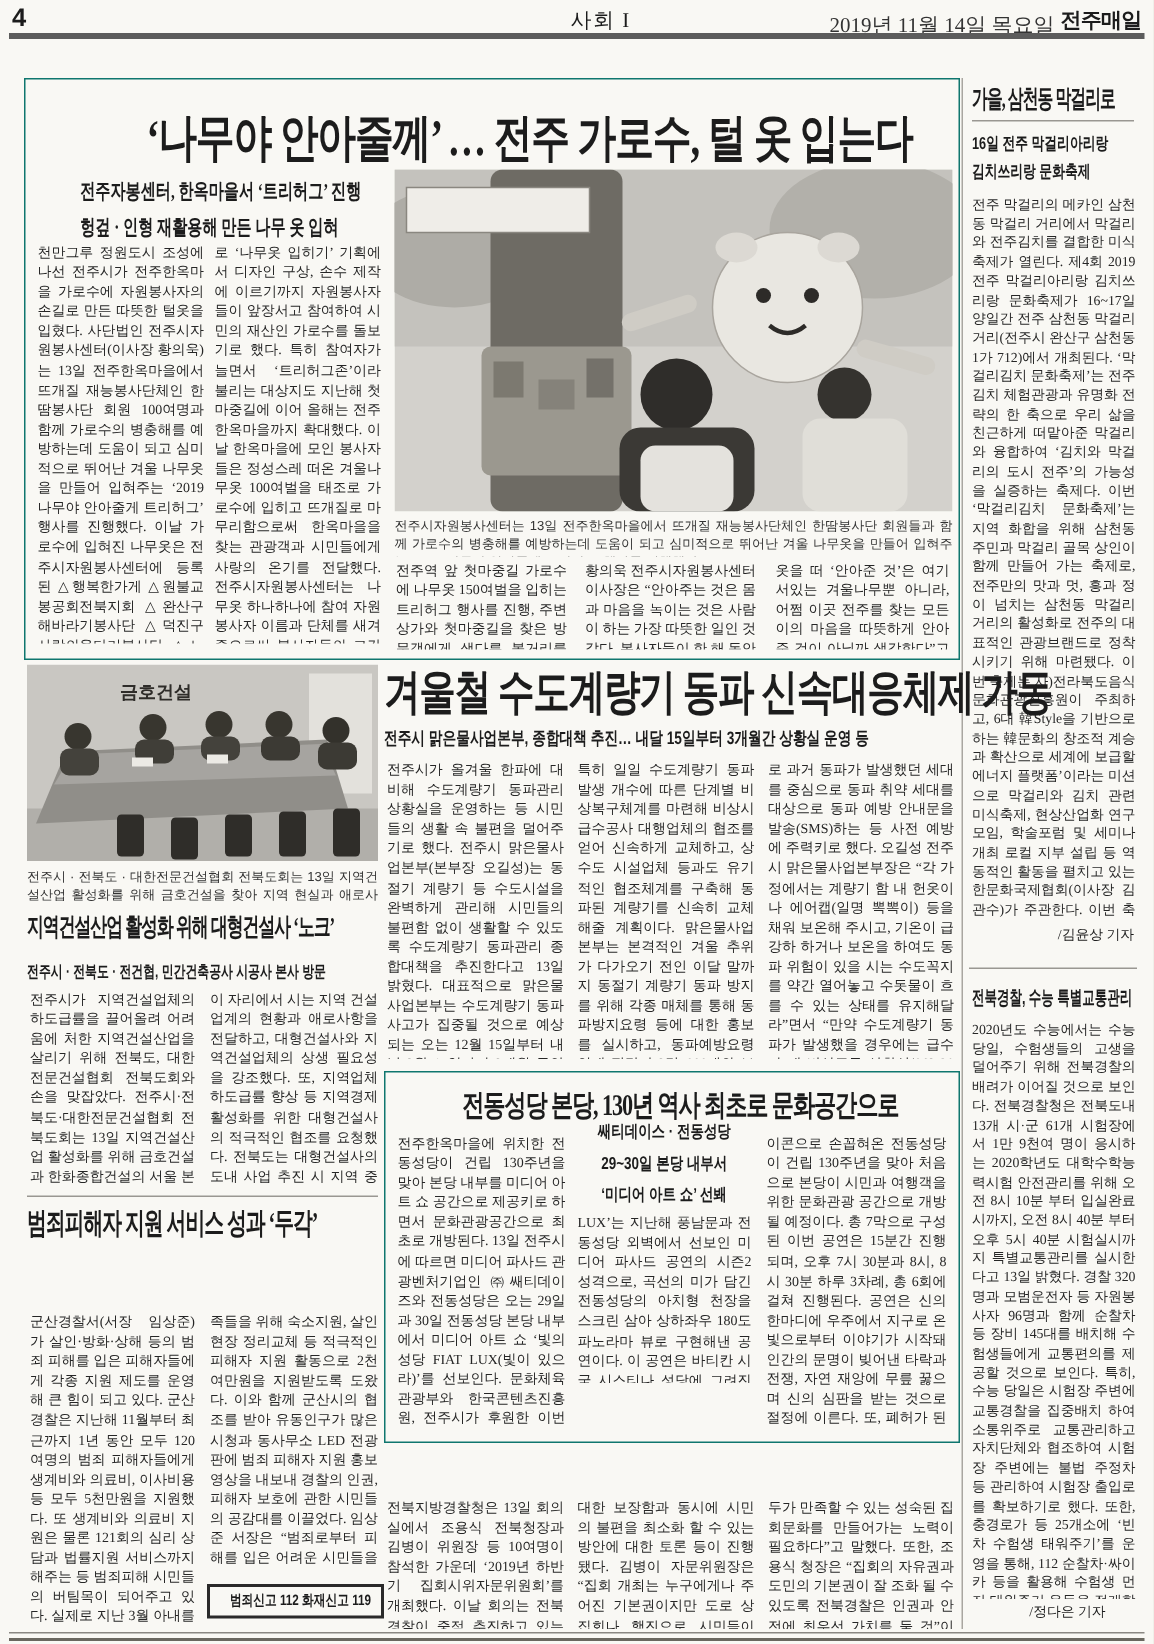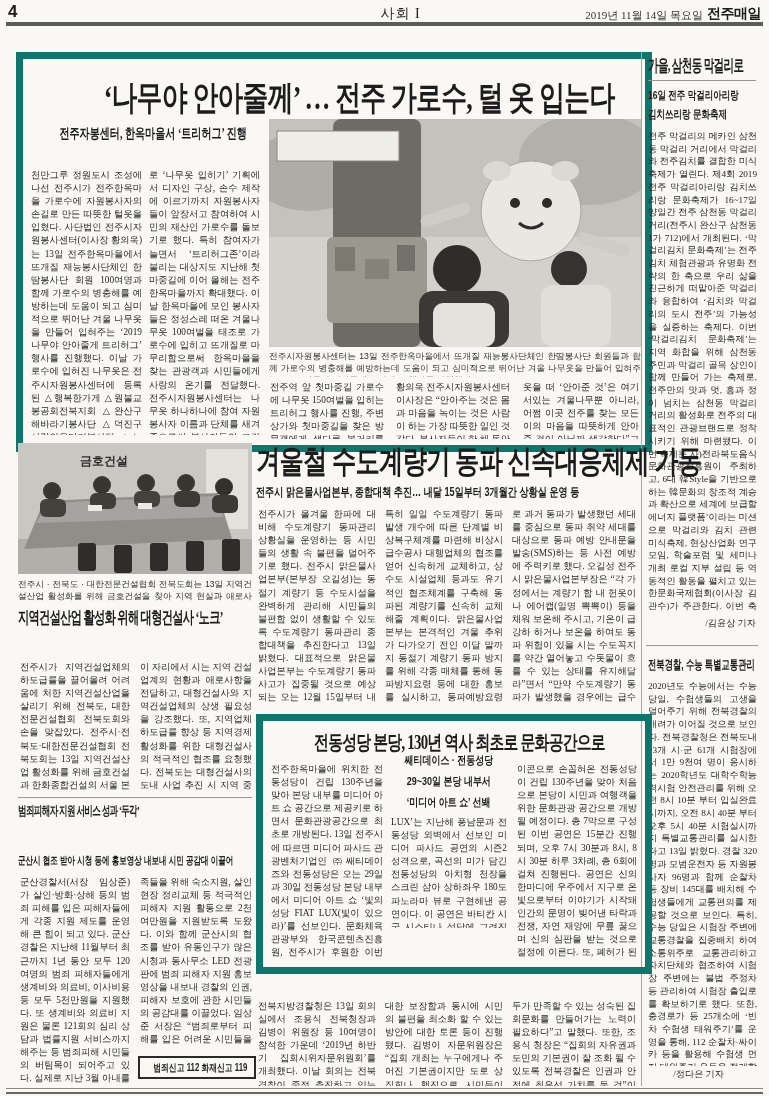--- a/index.html
+++ b/index.html
@@ -2,36 +2,36 @@
 <html><head>
 <meta charset="utf-8">
 <style>
   html,body{margin:0;padding:0;background:#e9e7e2;}
   .page{position:relative;width:769px;height:1096px;background:#f9f8f4;overflow:hidden;
         font-family:"Liberation Serif","DejaVu Serif",serif;color:#1c1c1c;}
   .abs{position:absolute;}
   
   .hdr-num{font-family:"Liberation Sans",sans-serif;font-weight:bold;font-size:17px;}
   .hdr-sec{font-weight:normal;font-size:14px;letter-spacing:1px;margin-left:16px;}
-  .hdr-date{font-size:11px;color:#333;text-align:right;}
+  .hdr-date{font-size:14px;color:#333;text-align:right;}
   .hdr-paper{font-weight:bold;font-size:14px;letter-spacing:-0.5px;}
   .hdr-rule{height:4px;background:#5c5c5c;}
   .thinrule{height:1px;background:#9a9792;}
   
   .cond{display:inline-block;white-space:nowrap;transform:scaleX(var(--sx,0.8));transform-origin:center;}
   .condL{display:inline-block;white-space:nowrap;transform:scaleX(var(--sx,0.8));transform-origin:left center;}
   .center{text-align:center;}
   .serifhead{font-weight:bold;letter-spacing:-1px;}
   .sanshead{font-family:"Liberation Sans",sans-serif;font-weight:bold;}
   
   .col{position:absolute;text-align:justify;font-size:9.3px;line-height:13.1px;
        overflow:hidden;word-break:break-all;color:#262626;}
   .cap{position:absolute;font-family:"Liberation Sans",sans-serif;font-size:8.7px;
        line-height:11.8px;color:#333;text-align:justify;word-break:break-all;overflow:hidden;}
-  .box{border:7px solid #0f766e;}
+  .box{border:1px solid #0f766e;}
   .notice{border:2px solid #2a2a2a;font-family:"Liberation Sans",sans-serif;font-weight:bold;
           font-size:10px;text-align:center;line-height:19px;overflow:hidden;white-space:nowrap;}
   .vline{width:1px;background:#a9a6a0;}
   svg text{font-family:"Liberation Sans",sans-serif;}
 </style>
 </head>
 <body>
 
 <div class="page">
 
@@ -40,20 +40,23 @@
   <div class="abs hdr-date" style="right:66px;top:8px;">2019년 11월 14일 목요일</div>
   <div class="abs hdr-paper" style="right:8px;top:5px;margin-left:48px;">전주매일</div>
   <div class="abs hdr-rule" style="left:6px;right:6px;top:22px;"></div>
 
   <div class="abs box" style="left:16px;top:52px;width:622px;height:386px;">
     <div class="abs center" style="left:0;top:16px;width:620px;font-size:34px;">
       <span class="cond serifhead" style="--sx:0.76;">‘나무야 안아줄께’ … 전주 가로수, 털 옷 입는다</span>
     </div>
     <div class="abs center" style="left:0;top:66px;width:246px;font-size:14px;">
       <span class="cond serifhead" style="--sx:0.72;letter-spacing:0;">전주자봉센터, 한옥마을서 ‘트리허그’ 진행</span>
+    </div>
+    <div class="abs center" style="left:0;top:90px;width:246px;font-size:14px;">
+      <span class="cond serifhead" style="--sx:0.72;letter-spacing:0;">헝겊 · 인형 재활용해 만든 나무 옷 입혀</span>
     </div>
     <div class="col" style="left:8px;top:110px;width:111px;height:266px;">천만그루 정원도시 조성에 나선 전주시가 전주한옥마을 가로수에 자원봉사자의 손길로 만든 따뜻한 털옷을 입혔다. 사단법인 전주시자원봉사센터(이사장 황의욱)는 13일 전주한옥마을에서 뜨개질 재능봉사단체인 한땀봉사단 회원 100여명과 함께 가로수의 병충해를 예방하는데 도움이 되고 심미적으로 뛰어난 겨울 나무옷을 만들어 입혀주는 ‘2019 나무야 안아줄게 트리허그’ 행사를 진행했다. 이날 가로수에 입혀진 나무옷은 전주시자원봉사센터에 등록된 △행복한가게 △원불교봉공회전북지회 △완산구해바라기봉사단 △덕진구사랑의울타리봉사단 △느루걸음봉사단 △알뜰맘봉사단 △퀼트봉사단 등 7개 봉사단체의 뜨개질 재능기부 봉사자들로 구성된 ‘한땀봉사단’이 주축이 돼 못 쓰는 헝겊과 인형 등을 재활용해 만든 것들이다. 이들은 지난 8월 간담회를 시작으</div>
     <div class="col" style="left:126px;top:110px;width:111px;height:266px;">로 ‘나무옷 입히기’ 기획에서 디자인 구상, 손수 제작에 이르기까지 자원봉사자들이 앞장서고 참여하여 시민의 재산인 가로수를 돌보기로 했다. 특히 참여자가 늘면서 ‘트리허그존’이라 불리는 대상지도 지난해 첫마중길에 이어 올해는 전주한옥마을까지 확대했다. 이날 한옥마을에 모인 봉사자들은 정성스레 떠온 겨울나무옷 100여벌을 태조로 가로수에 입히고 뜨개질로 마무리함으로써 한옥마을을 찾는 관광객과 시민들에게 사랑의 온기를 전달했다. 전주시자원봉사센터는 나무옷 하나하나에 참여 자원봉사자 이름과 단체를 새겨줌으로써 봉사자들의 그간의 노력에 감사의 마음을 전하고, 시민을 위해 값지게 쓰인 재능기부에 대해 자긍심을 가질 수 있도록 격려했다. 이에 앞서 전주시자원봉사센터는 지난 7일에도 자원봉사자들과 함께</div>
 
     <div class="abs" style="left:246px;top:60px;width:372px;height:228px;">
       <svg width="372" height="228" viewBox="0 0 372 228">
         <rect x="0" y="0" width="372" height="228" fill="#d3d1cc"></rect>
         <rect x="0" y="0" width="372" height="118" fill="#c4c2bd"></rect>
         <ellipse cx="320" cy="40" rx="70" ry="46" fill="#b2b0aa"></ellipse>
         <ellipse cx="40" cy="52" rx="60" ry="40" fill="#aeaca6"></ellipse>
@@ -101,21 +104,21 @@
   </div>
   <div class="col" style="left:648px;top:130px;width:109px;height:484px;font-size:9.2px;line-height:12.7px;">전주 막걸리의 메카인 삼천동 막걸리 거리에서 막걸리와 전주김치를 결합한 미식축제가 열린다. 제4회 2019 전주 막걸리아리랑 김치쓰리랑 문화축제가 16~17일 양일간 전주 삼천동 막걸리 거리(전주시 완산구 삼천동1가 712)에서 개최된다. ‘막걸리김치 문화축제’는 전주김치 체험관광과 유명화 전략의 한 축으로 우리 삶을 친근하게 떠맡아준 막걸리와 융합하여 ‘김치와 막걸리의 도시 전주’의 가능성을 실증하는 축제다. 이번 ‘막걸리김치 문화축제’는 지역 화합을 위해 삼천동 주민과 막걸리 골목 상인이 함께 만들어 가는 축제로, 전주만의 맛과 멋, 흥과 정이 넘치는 삼천동 막걸리 거리의 활성화로 전주의 대표적인 관광브랜드로 정착시키기 위해 마련됐다. 이번 축제는 사)전라북도음식문화관광진흥원이 주최하고, 6대 韓Style을 기반으로 하는 韓문화의 창조적 계승과 확산으로 세계에 보급할 에너지 플랫폼’이라는 미션으로 막걸리와 김치 관련 미식축제, 현상산업화 연구모임, 학술포럼 및 세미나 개최 로컬 지부 설립 등 역동적인 활동을 펼치고 있는 한문화국제협회(이사장 김관수)가 주관한다. 이번 축제의 특징은 막걸리 토크쇼, 막걸리김치 전국노래자랑, 한복미인 선발대회, 막걸리 마당극, 전국 막걸리시인 활명대회, 막걸리와 김치가 무르익는 문화체험 및 공연, 한국의 전통문화 체험 및 전시 등이 준비되어 문화를 즐기고 체험이 가능한 프로그램으로 다양화하여 축제의 질을 높였다는 데 있다. 한문화국제협회 김관수 이사장은 “이번 ‘막걸리아리랑 김치쓰리랑 문화축제’는 막걸리와 전주김치를 결합한 융합체미로 韓문화 콘텐츠를 새롭게 디자인하고 계발·보급하기 위한 새로운 시도다. 민간단체가 현장경험을 통해 책임과 열정을 가지고 진행하는 한식의 산업화와 막걸리의 세계화를 위한 축제이다. 한문화국제협회의 당면한 1차 목표는 세계 인구 5%를 한식 마니아와 막걸리의 세계화를 만드는 것이다”라고 포부를 밝혔다.</div>
   <div class="abs" style="left:648px;top:617px;width:108px;text-align:right;font-size:9.2px;">/김윤상 기자</div>
 
   <div class="abs thinrule" style="left:646px;top:645px;width:112px;"></div>
 
   <div class="abs sanshead" style="left:648px;top:656px;font-size:13px;">
     <span class="condL" style="--sx:0.64;">전북경찰, 수능 특별교통관리</span>
   </div>
   <div class="col" style="left:648px;top:680px;width:109px;height:386px;font-size:9.2px;line-height:12.7px;">2020년도 수능에서는 수능 당일, 수험생들의 고생을 덜어주기 위해 전북경찰의 배려가 이어질 것으로 보인다. 전북경찰청은 전북도내 13개 시·군 61개 시험장에서 1만 9천여 명이 응시하는 2020학년도 대학수학능력시험 안전관리를 위해 오전 8시 10분 부터 입실완료시까지, 오전 8시 40분 부터 오후 5시 40분 시험실시까지 특별교통관리를 실시한다고 13일 밝혔다. 경찰 320명과 모범운전자 등 자원봉사자 96명과 함께 순찰차 등 장비 145대를 배치해 수험생들에게 교통편의를 제공할 것으로 보인다. 특히, 수능 당일은 시험장 주변에 교통경찰을 집중배치 하여 소통위주로 교통관리하고 자치단체와 협조하여 시험장 주변에는 불법 주정차 등 관리하여 시험장 출입로를 확보하기로 했다. 또한, 충경로가 등 25개소에 ‘빈차 수험생 태워주기’를 운영을 통해, 112 순찰차·싸이카 등을 활용해 수험생 먼저 태워주기 운동을 전개할 예정이며 도움이 필요할 경우 112로 전화를 하면 즉시 경찰관들이 출동해 도움을 줄 예정이다. 아울러, 외국어 듣기평가 시험 시간(13:10~13:35, 25분간)에는 인근 공사중단 및 택시·버스 등의 경음기 사용 자제를 요청하고, 대형화물 차량 우회조치 등을 통해 소음을 최소화할 계획이다. 이석권 전북청 교통안전계장은 “대학수학능력시험은 온 국민의 관심이 집중되는 중요한 행사인 만큼, 시험이 무사히 치러질 수 있도록 대중교통 이용 등 도민 여러분들의 많은 협조를 부탁드린다”고 말했다.</div>
-  <div class="abs" style="left:616px;top:1068px;width:108px;text-align:right;font-size:9.2px;">/정다은 기자</div>
+  <div class="abs" style="left:629px;top:1068px;width:108px;text-align:right;font-size:9.2px;">/정다은 기자</div>
 
   <div class="abs" style="left:18px;top:443px;width:234px;height:131px;">
     <svg width="234" height="131" viewBox="0 0 234 131">
       <rect x="0" y="0" width="234" height="131" fill="#c9c7c2"></rect>
       <rect x="188" y="6" width="42" height="80" fill="#e3e1dc"></rect>
       <rect x="0" y="96" width="234" height="35" fill="#b1afaa"></rect>
       <text x="62" y="22" font-size="12" font-weight="bold" fill="#2e2c29">금호건설</text>
       <polygon points="26,58 200,50 214,96 6,106" fill="#908e89"></polygon>
       <polygon points="30,60 196,53 206,74 18,80" fill="#a6a4a0"></polygon>
       <circle cx="34" cy="48" r="9" fill="#38362f"></circle>
@@ -134,32 +137,32 @@
       <rect x="168" y="98" width="18" height="30" rx="3" fill="#2f2d29"></rect>
       <rect x="204" y="96" width="18" height="32" rx="3" fill="#2f2d29"></rect>
       <rect x="70" y="62" width="14" height="6" fill="#eceae5"></rect>
       <rect x="120" y="60" width="14" height="6" fill="#eceae5"></rect>
     </svg>
   </div>
   <div class="cap" style="left:18px;top:579px;width:234px;height:24px;">전주시 · 전북도 · 대한전문건설협회 전북도회는 13일 지역건설산업 활성화를 위해 금호건설을 찾아 지역 현실과 애로사항을 전달했다.</div>
   <div class="abs" style="left:18px;top:606px;font-size:17px;">
     <span class="condL serifhead" style="--sx:0.66;">지역건설산업 활성화 위해 대형건설사 ‘노크’</span>
   </div>
+  <div class="abs sanshead" style="left:18px;top:640px;font-size:11px;">
+    <span class="condL" style="--sx:0.72;">전주시 · 전북도 · 전건협, 민간건축공사 시공사 본사 방문</span>
+  </div>
   <div class="col" style="left:20px;top:661px;width:110px;height:132px;">전주시가 지역건설업체의 하도급률을 끌어올려 어려움에 처한 지역건설산업을 살리기 위해 전북도, 대한전문건설협회 전북도회와 손을 맞잡았다. 전주시·전북도·대한전문건설협회 전북도회는 13일 지역건설산업 활성화를 위해 금호건설과 한화종합건설의 서울 본사를 방문했다. 민관합동으로 대형건설사 본사를 방문한 것은 지난 9월 현대산업개발과 현대건설 본사를 방문한 데 이어 이번이 두 번째이다.</div>
   <div class="col" style="left:140px;top:661px;width:112px;height:132px;">
     <span>이 자리에서 시는 지역 건설업계의 현황과 애로사항을 전달하고, 대형건설사와 지역건설업체의 상생 필요성을 강조했다. 또, 지역업체 하도급률 향상 등 지역경제 활성화를 위한 대형건설사의 적극적인 협조를 요청했다. 전북도는 대형건설사의 도내 사업 추진 시 지역 중소건설사와의 상생을 요청했으며, 전문건설협회 전북도회도 전북지역 건설공사에는 지역 하도급 업체가 참여업체 입찰에 반드시 참여할 수 있도록 우선 배려해줄 것을 건의했다.</span> 
   </div>
 
   <div class="abs thinrule" style="left:18px;top:797px;width:234px;"></div>
 
-  <div class="abs" style="left:18px;top:802px;font-size:13px;">
+  <div class="abs" style="left:18px;top:802px;font-size:20px;">
     <span class="condL serifhead" style="--sx:0.66;">범죄피해자 지원 서비스 성과 ‘두각’</span>
-  </div>
-  <div class="abs sanshead" style="left:18px;top:854px;font-size:10.8px;">
-    <span class="condL" style="--sx:0.7;">군산시 협조 받아 시청 등에 홍보영상 내보내 시민 공감대 이끌어</span>
   </div>
   <div class="col" style="left:20px;top:876px;width:110px;height:208px;">군산경찰서(서장 임상준)가 살인·방화·상해 등의 범죄 피해를 입은 피해자들에게 각종 지원 제도를 운영해 큰 힘이 되고 있다. 군산경찰은 지난해 11월부터 최근까지 1년 동안 모두 120여명의 범죄 피해자들에게 생계비와 의료비, 이사비용 등 모두 5천만원을 지원했다. 또 생계비와 의료비 지원은 물론 121회의 심리 상담과 법률지원 서비스까지 해주는 등 범죄피해 시민들의 버팀목이 되어주고 있다. 실제로 지난 3월 아내를 폭행 살해하고 처제를 10시간 이상 감금한 사건의 경우 피해전담 경찰관이 미국인 피해자를 위해 미 대사관 협조를 받아 가족에게 피해내용 통지는 물론 혼수상태에 빠진 피해자의 치료비를 지원했다. 또 한국어를 하지 못하는 피해자 가</div>
   <div class="col" style="left:140px;top:876px;width:112px;height:170px;">
     <span>족들을 위해 숙소지원, 살인 현장 정리교체 등 적극적인 피해자 지원 활동으로 2천여만원을 지원받도록 도왔다. 이와 함께 군산시의 협조를 받아 유동인구가 많은 시청과 동사무소 LED 전광판에 범죄 피해자 지원 홍보영상을 내보내 경찰의 인권, 피해자 보호에 관한 시민들의 공감대를 이끌었다. 임상준 서장은 “범죄로부터 피해를 입은 어려운 시민들을 돕는 건 경찰의 주요 업무 중의 하나”라며 “대부분 사회적 약자인 범죄 피해 대상자들을 위하여 내실 있는 피해자 회복이 되도록 하겠다”고 말했다.</span> 
   </div>
   <div class="abs notice" style="left:138px;top:1056px;width:114px;height:19px;">
     <span class="cond" style="--sx:0.78;">범죄신고 112 화재신고 119</span>
   </div>
 
   <div class="abs" style="left:256px;top:440px;font-size:32px;">

